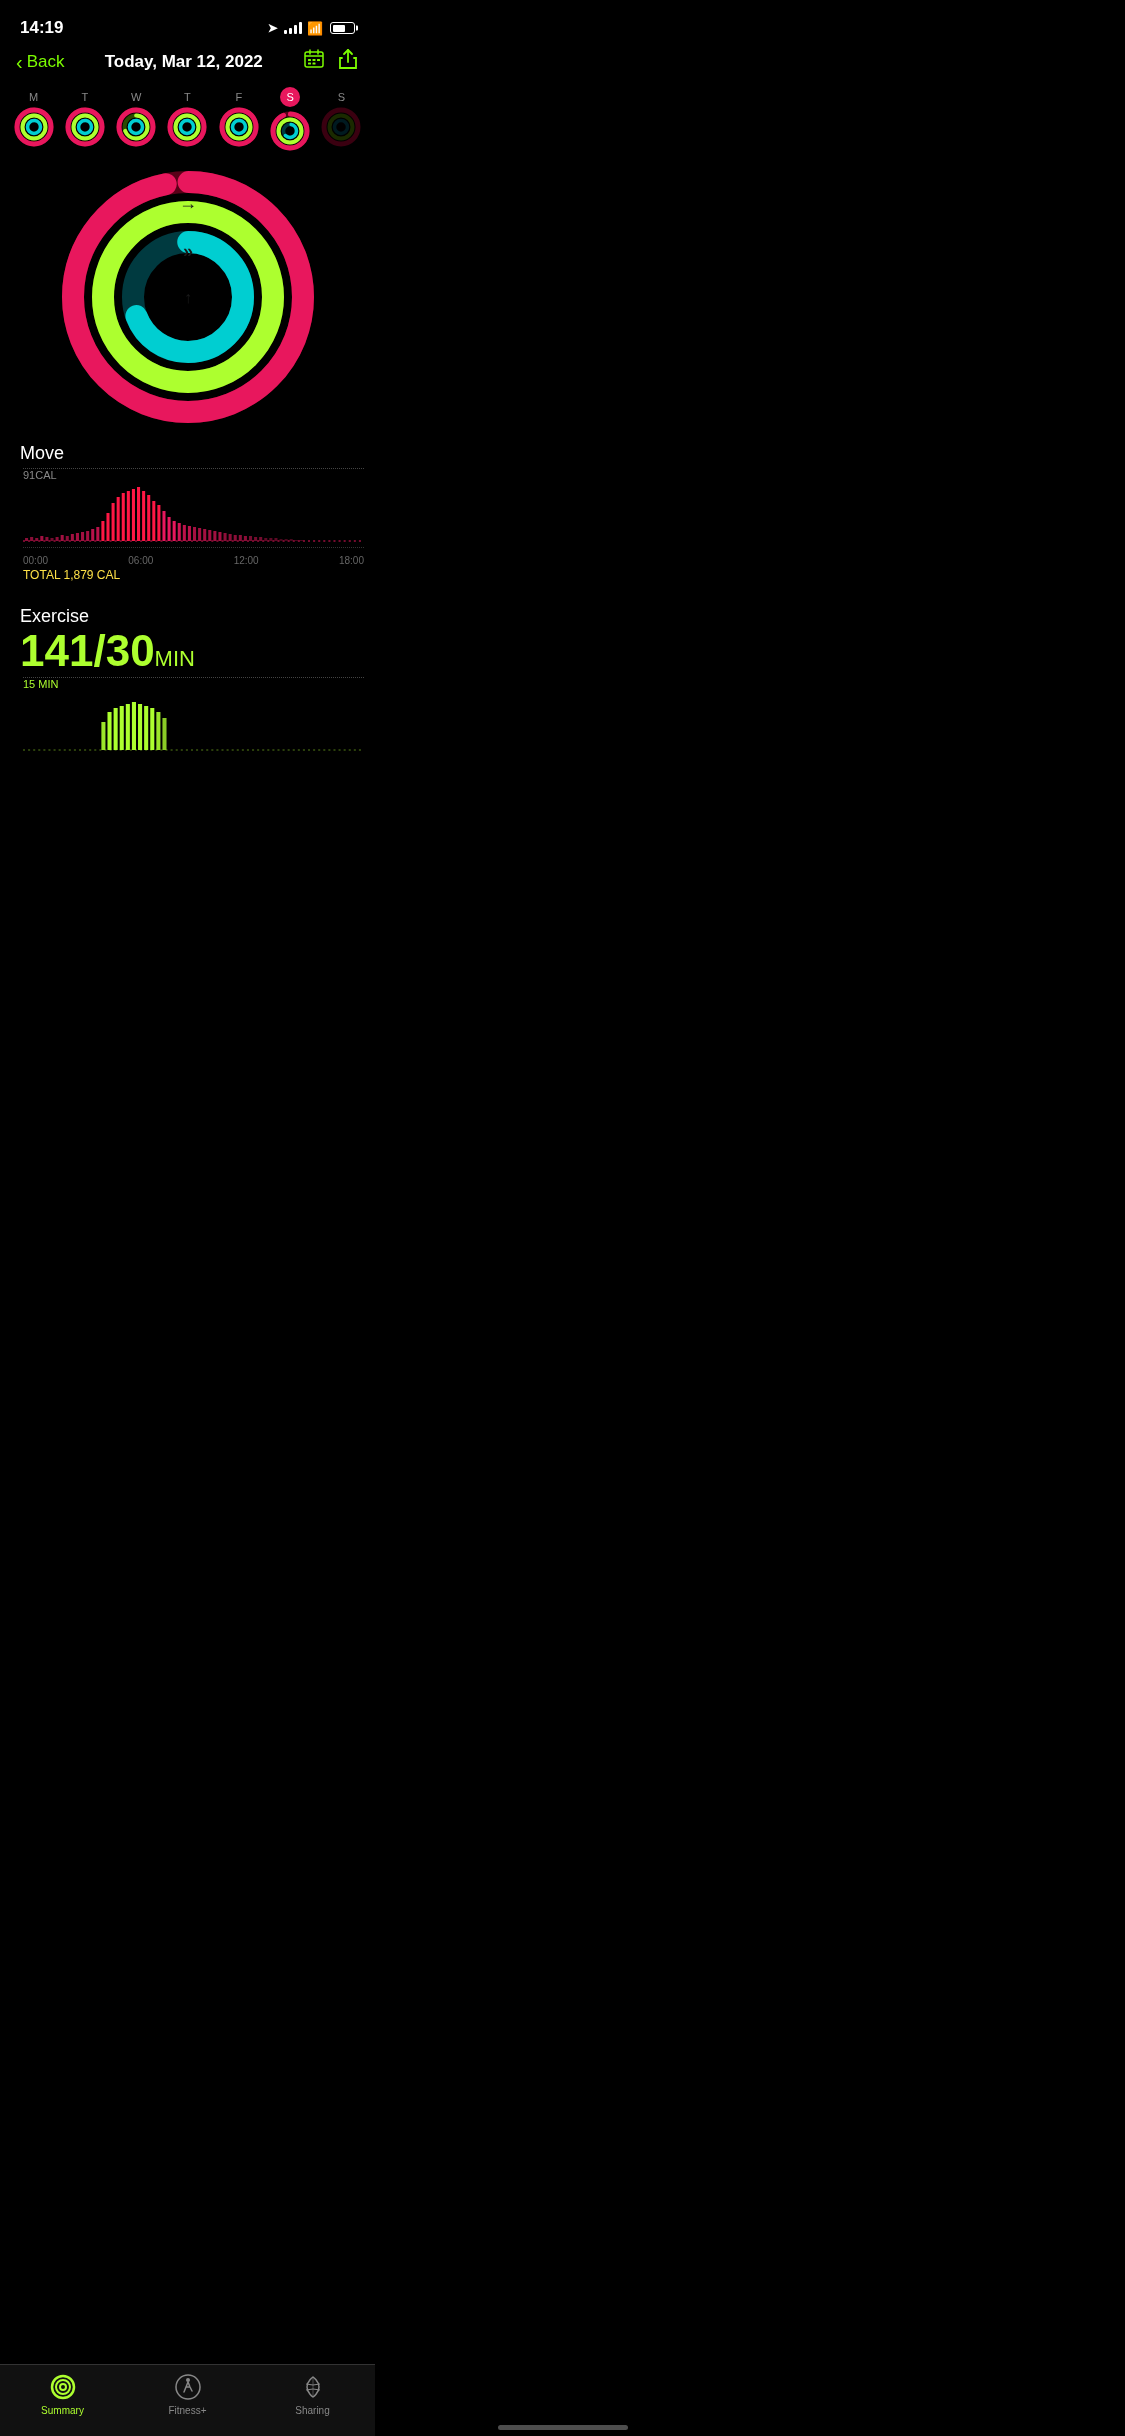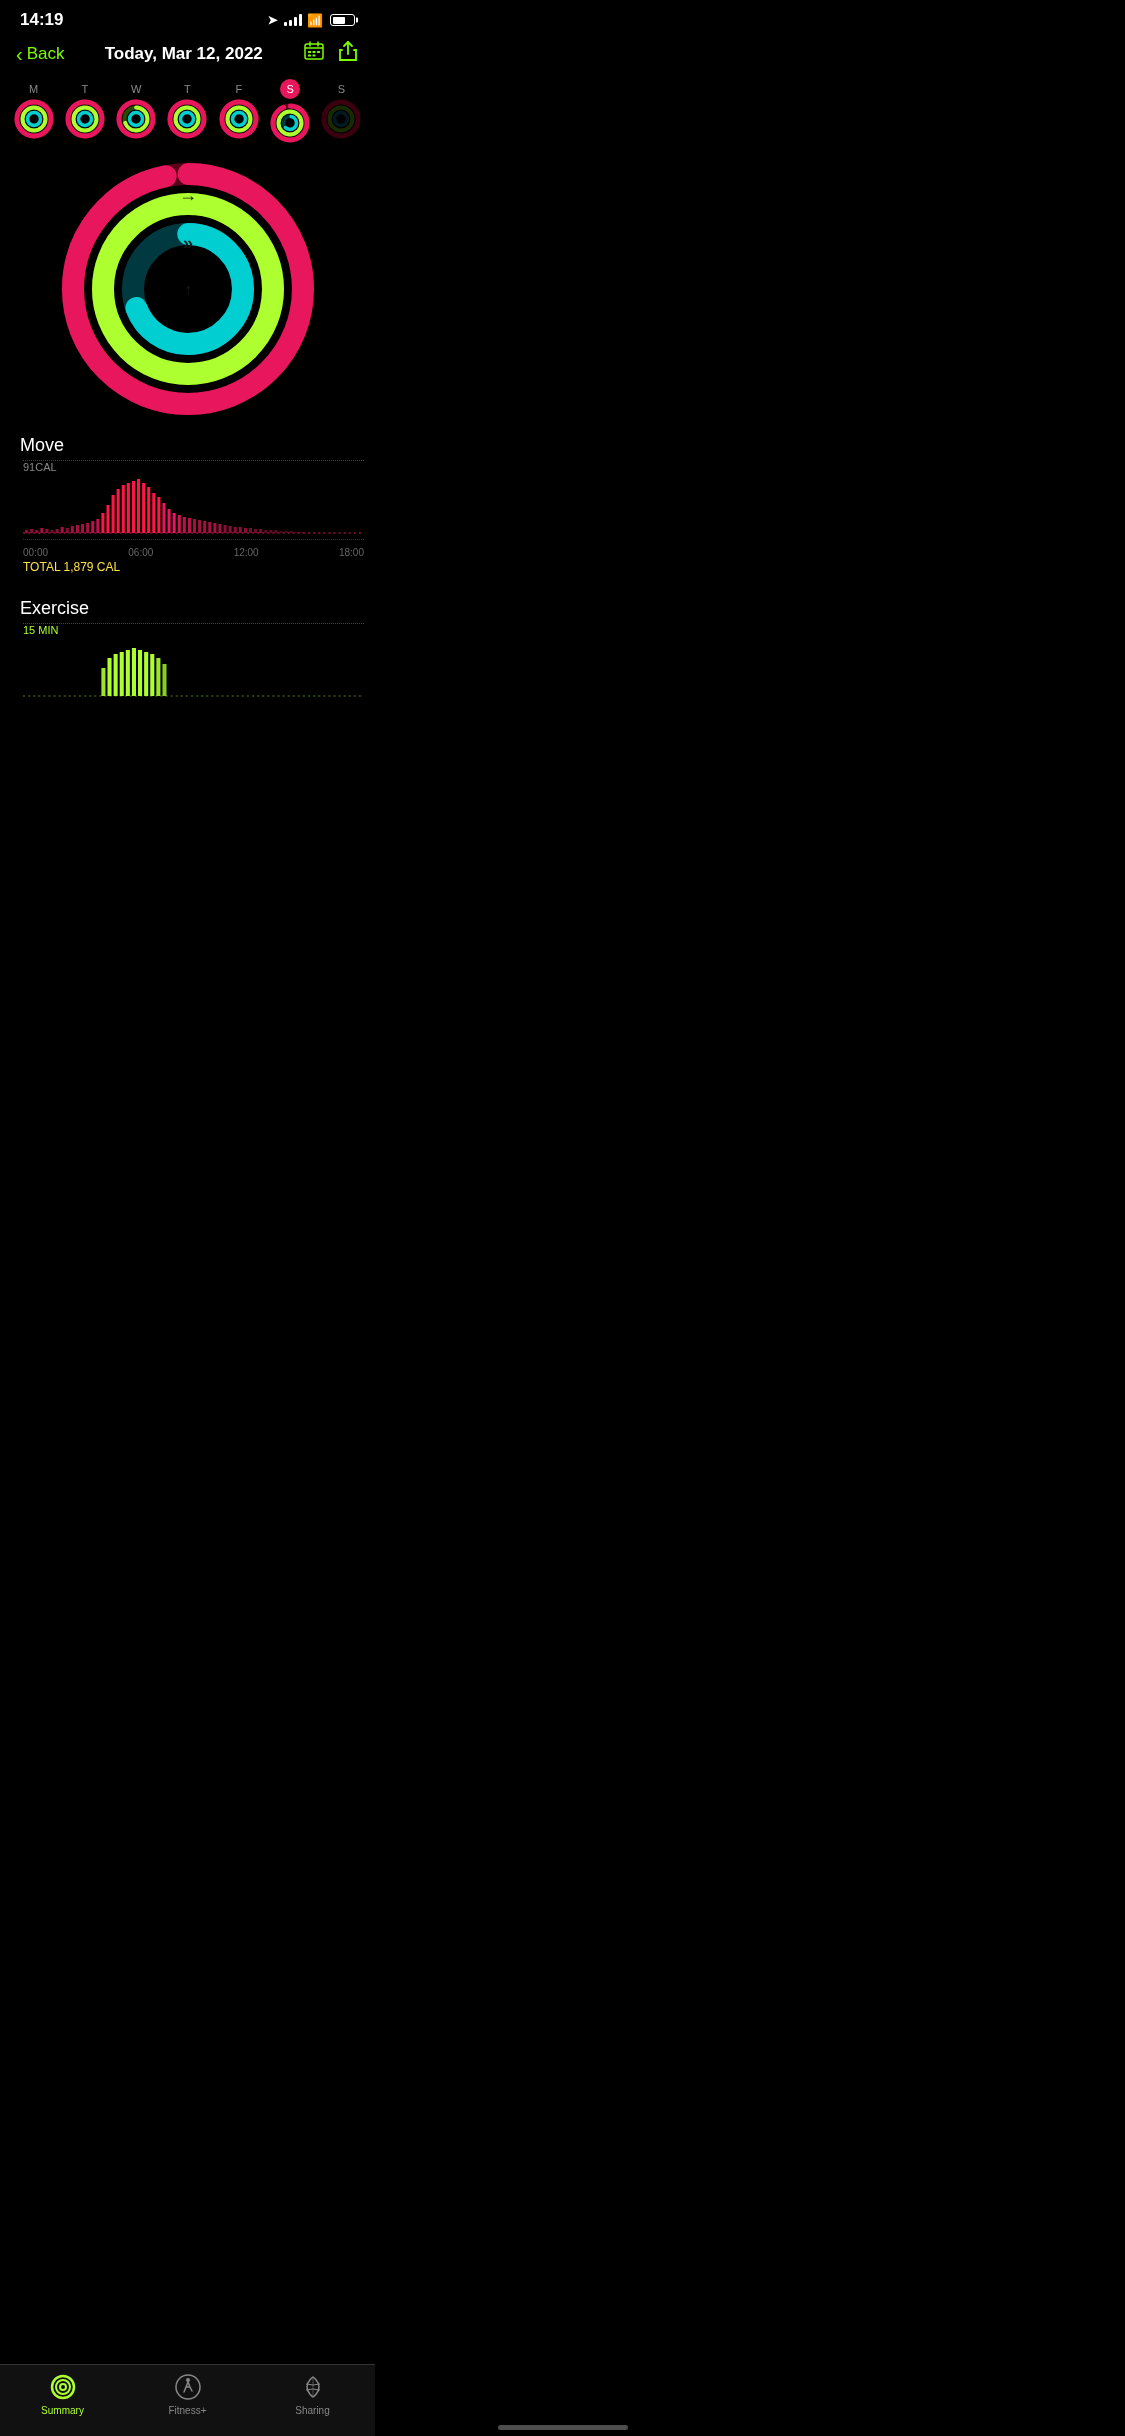--- a/index.html
+++ b/index.html
@@ -12,21 +12,21 @@
       min-height: 812px;
       overflow-x: hidden;
       position: relative;
     }
 
     
     .status-bar {
       display: flex;
       justify-content: space-between;
       align-items: center;
-      padding: 10px 20px 6px;
+      padding: 18px 20px 6px;
       font-size: 15px;
       font-weight: 600;
     }
     .status-time { font-size: 17px; font-weight: 700; }
     .status-icons { display: flex; align-items: center; gap: 6px; }
     .signal-bars { display: flex; align-items: flex-end; gap: 2px; }
     .signal-bars span {
       background: #fff;
       border-radius: 1px;
       width: 3px;
@@ -502,20 +502,23 @@
     <span>12:00</span>
     <span>18:00</span>
   </div>
   <div class="chart-total">TOTAL 1,879 CAL</div>
 </div>
 
 <div class="section-spacer"></div>
 
 <div class="stats-section">
   <div class="stat-label">Exercise</div>
+  <div class="stat-value exercise-value">
+    <span>141</span><span>/</span><span>30</span><span class="unit">MIN</span>
+  </div>
 </div>
 
 <div class="chart-container">
   <div class="dotted-line"></div>
   <div class="chart-top-label chart-total-green">15 MIN</div>
   <div class="chart-area">
     <svg class="chart-svg" viewBox="0 0 335 60" preserveAspectRatio="none">
 
       <line x1="0" y1="58" x2="335" y2="58" stroke="#ADFF2F" stroke-width="1" stroke-dasharray="2 3" opacity="0.5"></line>
 

